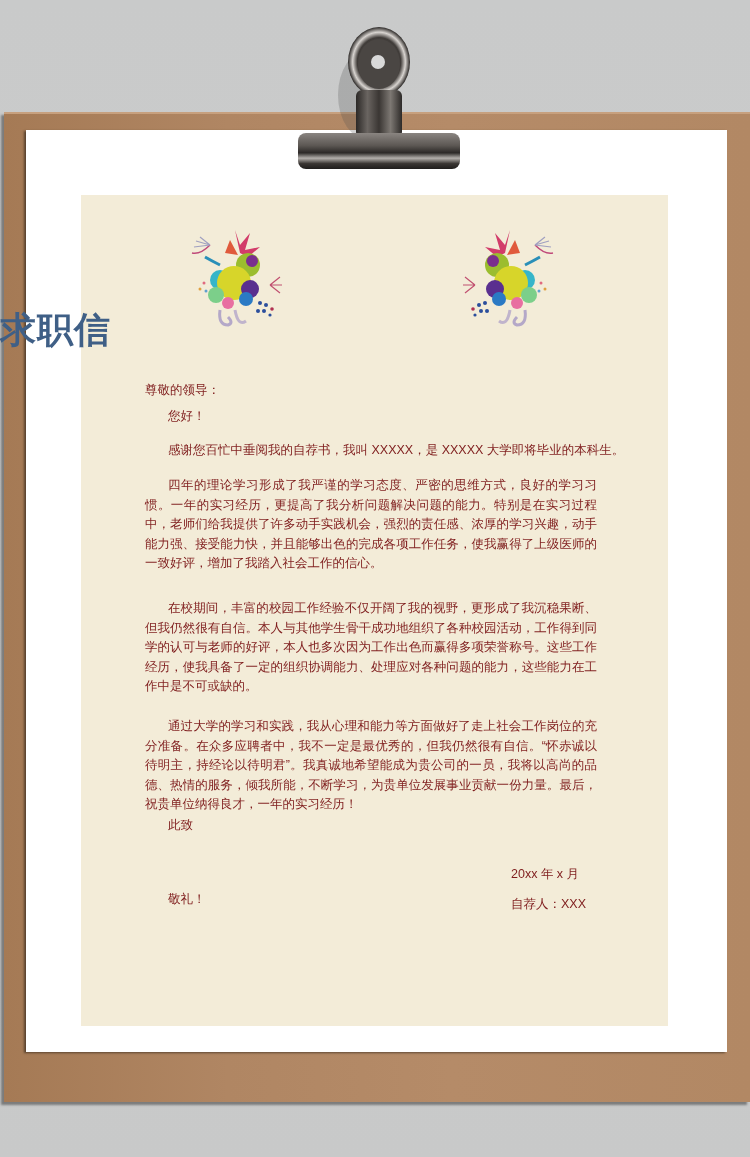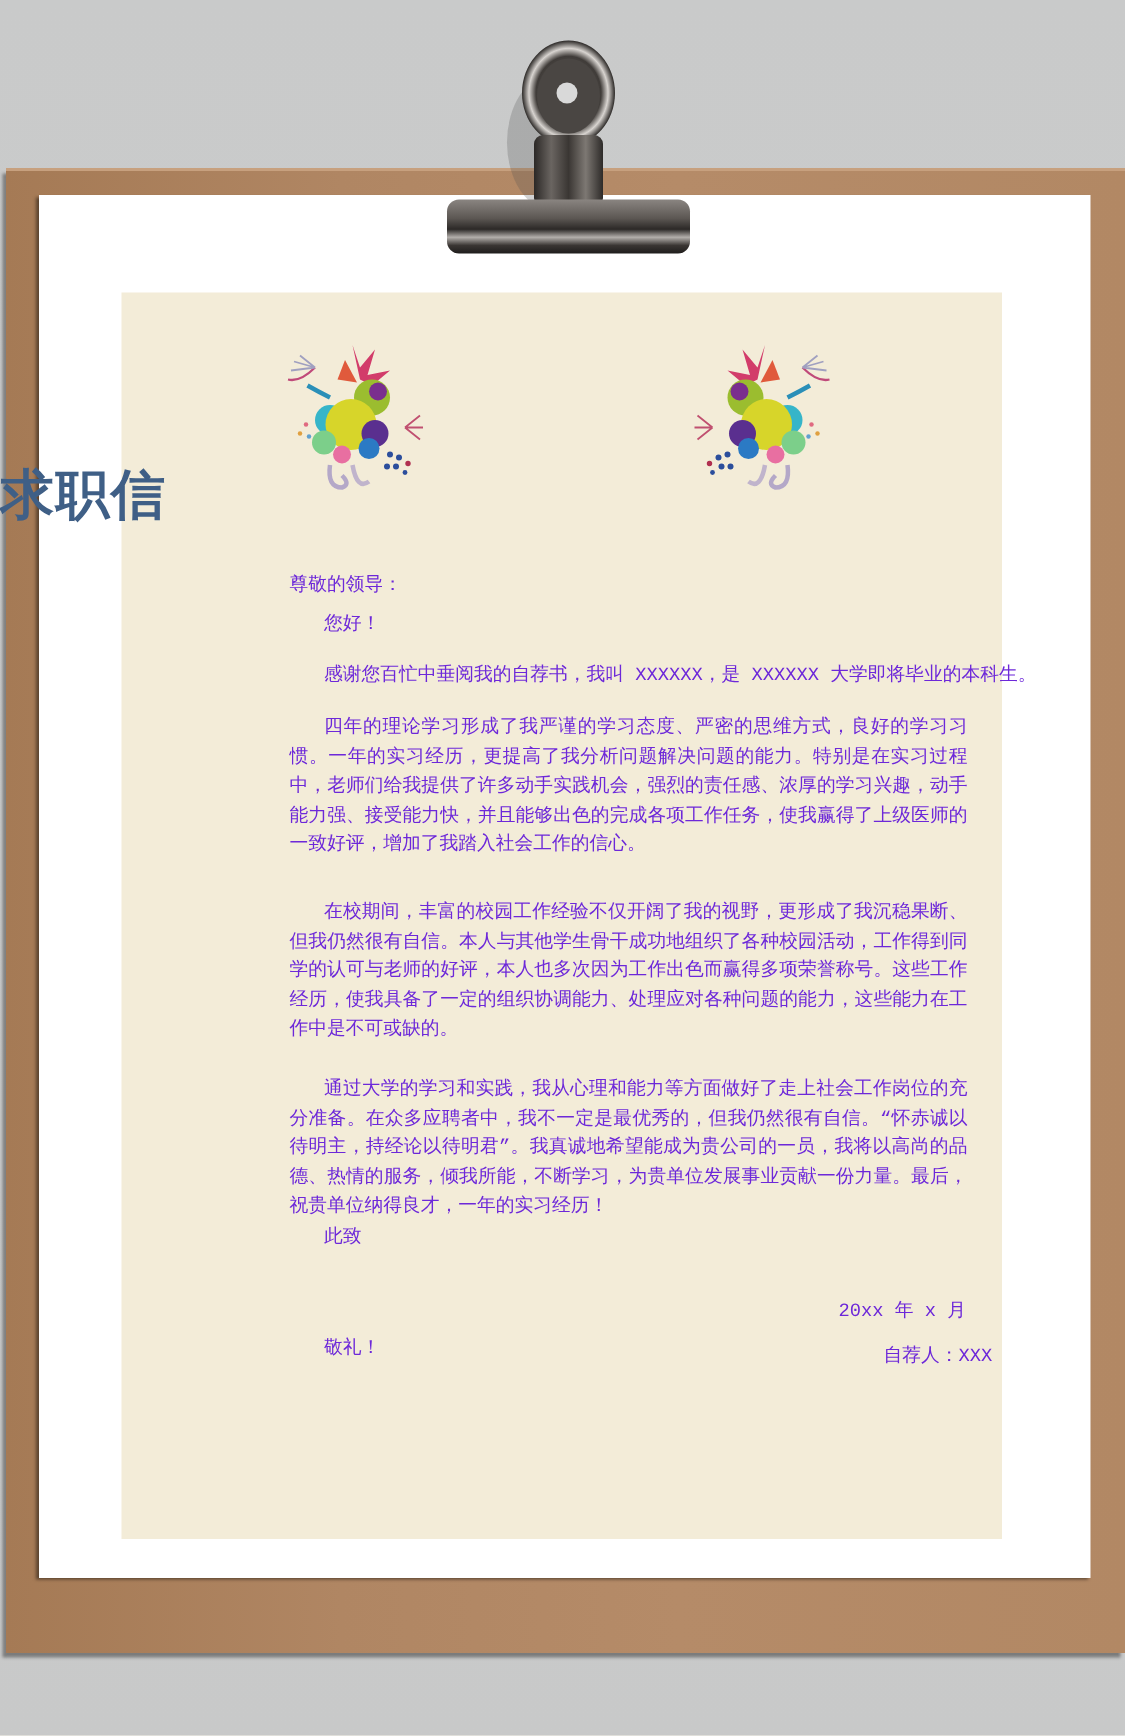--- a/index.html
+++ b/index.html
@@ -28,34 +28,33 @@
     .title {
       position:absolute; left:0; width:750px; top:266px; text-align:left;
       font-size:36px; font-weight:bold; color:#3f5f86; letter-spacing:1px;
       font-family: "DejaVu Sans", sans-serif;
       margin-top: 40px;
     }
     .flower { position:absolute; width:110px; height:110px; }
     .flower.left { left:180px; top:225px; }
     .flower.right { left:455px; top:225px; transform:scaleX(-1); }
     .text {
-      position:absolute; font-size:12.5px; color:#6d28d9; line-height:19.5px;
-      font-family: Liberation Mono, monospace;
-      margin-left: 48px;
+      position:absolute; font-size:12.5px; color:#7f1d1d; line-height:19.5px;
+      font-family: Liberation Sans, sans-serif;
     }
     .salutation { left:145px; top:381px; }
     .greet { left:168px; top:407px; }
     .thanks { left:168px; top:441px; white-space:nowrap; }
     .para { left:145px; width:452px; text-indent:23px; text-align:justify; }
     .p1 { top:476px; }
     .p2 { top:599px; }
     .p3 { top:717px; }
     .closing1 { left:168px; top:816px; }
     .closing2 { left:168px; top:890px; }
-    .sig { left:541px; top:895px; }
+    .sig { left:511px; top:895px; }
     .date { left:511px; top:865px; }
 
     
     .clip { position:absolute; left:290px; top:20px; width:180px; height:160px; }
   </style>
 </head>
 <body>
 
 <div class="clipboard">
   <div class="clipboard-edge-top"></div>
@@ -154,21 +153,21 @@
   <path d="M90 60 L100 52 M90 60 L102 60 M90 60 L100 68" stroke="#c05070" stroke-width="1.2"></path>
   <circle cx="24" cy="58" r="1.5" fill="#e06a80"></circle>
     <circle cx="20" cy="64" r="1.5" fill="#e0a040"></circle>
   <circle cx="26" cy="66" r="1.5" fill="#60a0d0"></circle>
 </svg>
 
 <div class="title">求职信</div>
 
 <div class="text salutation">尊敬的领导：</div>
 <div class="text greet">您好！</div>
-<div class="text thanks">感谢您百忙中垂阅我的自荐书，我叫 XXXXXX，是 XXXXXX 大学即将毕业的本科生。</div>
+<div class="text thanks">感谢您百忙中垂阅我的自荐书，我叫 XXXXX，是 XXXXX 大学即将毕业的本科生。</div>
 
 <div class="text para p1">四年的理论学习形成了我严谨的学习态度、严密的思维方式，良好的学习习惯。一年的实习经历，更提高了我分析问题解决问题的能力。特别是在实习过程中，老师们给我提供了许多动手实践机会，强烈的责任感、浓厚的学习兴趣，动手能力强、接受能力快，并且能够出色的完成各项工作任务，使我赢得了上级医师的一致好评，增加了我踏入社会工作的信心。</div>
 <div class="text para p2">在校期间，丰富的校园工作经验不仅开阔了我的视野，更形成了我沉稳果断、但我仍然很有自信。本人与其他学生骨干成功地组织了各种校园活动，工作得到同学的认可与老师的好评，本人也多次因为工作出色而赢得多项荣誉称号。这些工作经历，使我具备了一定的组织协调能力、处理应对各种问题的能力，这些能力在工作中是不可或缺的。</div>
 <div class="text para p3">通过大学的学习和实践，我从心理和能力等方面做好了走上社会工作岗位的充分准备。在众多应聘者中，我不一定是最优秀的，但我仍然很有自信。“怀赤诚以待明主，持经论以待明君”。我真诚地希望能成为贵公司的一员，我将以高尚的品德、热情的服务，倾我所能，不断学习，为贵单位发展事业贡献一份力量。最后，祝贵单位纳得良才，一年的实习经历！</div>
 
 <div class="text closing1">此致</div>
 <div class="text closing2">敬礼！</div>
 
 <div class="text sig">自荐人：XXX</div>
 <div class="text date">20xx 年 x 月</div>

